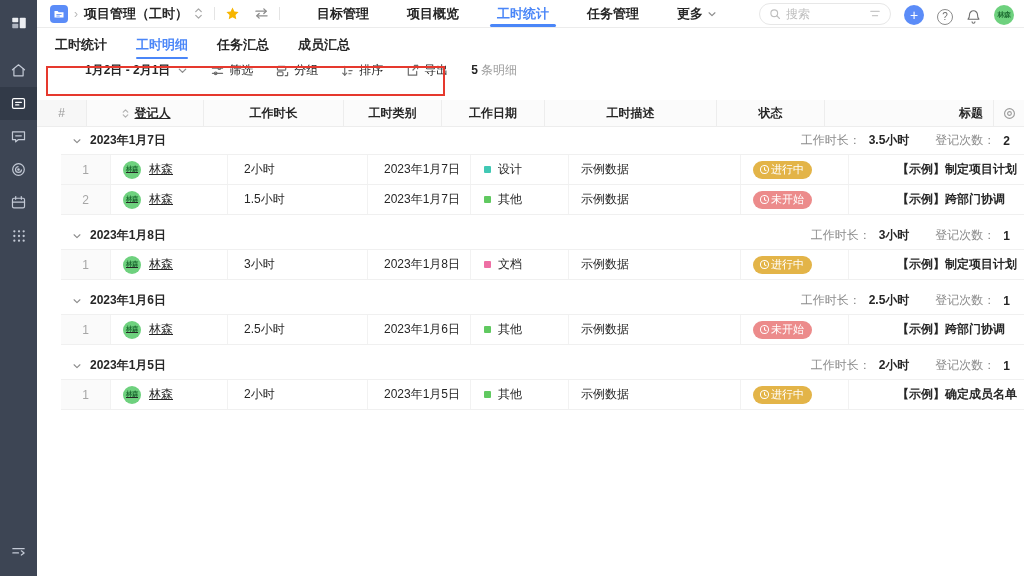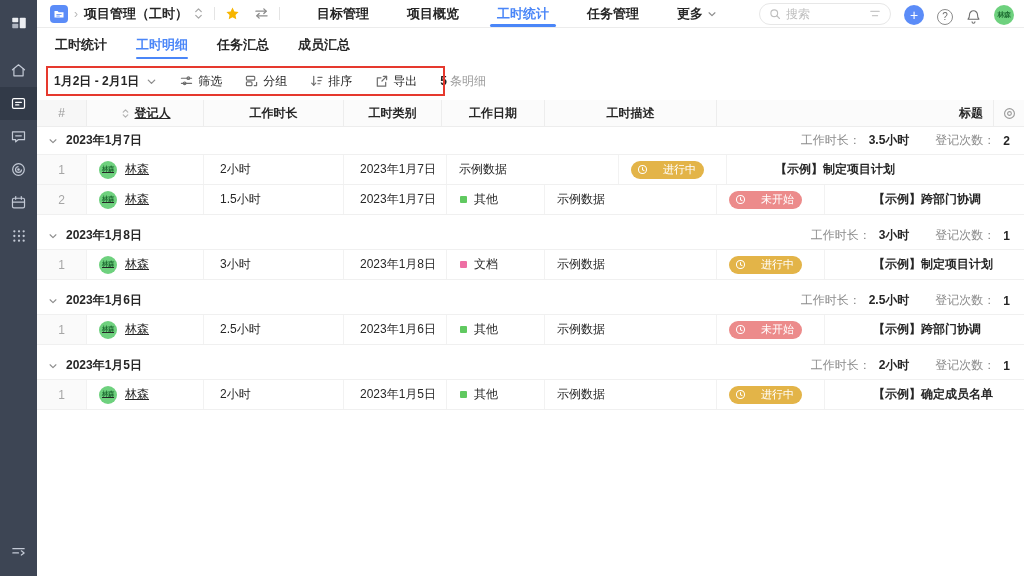--- a/index.html
+++ b/index.html
@@ -36,21 +36,21 @@
   .help-btn { width:16px; height:16px; border-radius:50%; border:1.3px solid #8c8c8c; color:#6e6e6e; font-size:10px; display:flex; align-items:center; justify-content:center; cursor:pointer; }
   .avatar { width:20px; height:20px; border-radius:50%; background:#6ed17e; color:#1f6e33; font-size:7px; font-weight:700; display:flex; align-items:center; justify-content:center; cursor:pointer; letter-spacing:-.5px; }
 
   
   .tabs { height:34px; display:flex; align-items:center; padding-left:18px; gap:29px; font-size:13px; flex-shrink:0; }
   .tab { font-weight:600; color:#262626; cursor:pointer; position:relative; height:100%; display:flex; align-items:center; }
   .tab.active { color:#4a86f8; }
   .tab.active::after { content:""; position:absolute; left:0; right:0; bottom:3px; height:2px; border-radius:1px; background:#4a86f8; }
 
   
-  .toolbar { position:relative; height:38px; display:flex; align-items:center; padding-left:17px; flex-shrink:0; }
+  .toolbar { position:relative; height:38px; display:flex; align-items:flex-start; padding-left:48px; flex-shrink:0; }
   .red-box { position:absolute; left:9px; top:4px; width:399px; height:30px; border:2px solid #e6392e; pointer-events:none; }
   .drange { display:flex; align-items:center; gap:7px; font-weight:600; cursor:pointer; white-space:nowrap; }
   .tbtn { display:flex; align-items:center; gap:5px; margin-left:23px; cursor:pointer; white-space:nowrap; color:#262626; }
   .count { margin-left:23px; white-space:nowrap; }
   .count-num { font-weight:700; }
   .count-suffix { color:#9b9b9b; margin-left:3px; }
 
   
   .thead { display:flex; height:27px; background:#fbfbfb; border-bottom:1px solid #ededed; flex-shrink:0; }
   .th { display:flex; align-items:center; justify-content:center; gap:4px; border-right:1px solid #ededed; font-weight:600; color:#262626; overflow:hidden; white-space:nowrap; }
@@ -59,41 +59,41 @@
   .c-dur { width:140px; }
   .c-date { width:103px; }
   .c-cat { width:98px; }
   .c-desc { width:172px; }
   .c-status { width:108px; }
   .c-title { flex:1; }
   .th.c-idx { color:#9b9b9b; background:#f7f7f7; font-weight:400; }
   .th.c-title { justify-content:flex-end; padding-right:10px; }
   .c-gear { width:30px; display:flex; align-items:center; justify-content:center; cursor:pointer; }
 
-  .tbody { flex:1; overflow:hidden; }
+  .tbody { flex:1; overflow:hidden;padding-left:24px; }
   .grow { display:flex; align-items:center; height:28px; border-bottom:1px solid #f0f0f0; padding-left:11px; }
   .gchev { display:flex; align-items:center; margin-right:8px; cursor:pointer; }
   .gdate { font-weight:700; }
   .gsum { margin-left:auto; display:flex; align-items:center; padding-right:14px; }
   .glabel { color:#8c8c8c; }
   .gval { font-weight:700; margin-left:8px; }
   .lbl2 { margin-left:26px; }
   .ggap { height:7px; background:#fff; }
 
   .trow { display:flex; height:30px; border-bottom:1px solid #f0f0f0; background:#fff; cursor:pointer; }
   .td { display:flex; align-items:center; border-right:1px solid #f2f2f2; padding-left:16px; overflow:hidden; white-space:nowrap; font-weight:500; }
   .td.c-idx { background:#fafafa; color:#a6a6a6; justify-content:center; padding-left:0; font-weight:400; }
   .td.c-person { padding-left:12px; gap:8px; }
   .td.c-cat { padding-left:13px; }
   .td.c-desc { padding-left:12px; font-weight:400; }
   .td.c-status { padding-left:12px; }
   .td.c-title { padding-left:48px; border-right:none; font-weight:700; }
   .mini-avatar { width:18px; height:18px; border-radius:50%; background:#6ed17e; color:#1f6e33; font-size:6.5px; font-weight:700; display:flex; align-items:center; justify-content:center; flex-shrink:0; letter-spacing:-.5px; }
   .cat-sq { width:7px; height:7px; border-radius:1px; margin-right:7px; flex-shrink:0; }
-  .pill { height:18px; border-radius:9px; padding:0 8px 0 6px; display:inline-flex; align-items:center; gap:15px; color:#fff; font-size:11px; }
+  .pill { height:18px; border-radius:9px; padding:0 8px 0 6px; display:inline-flex; align-items:center; gap:1px; color:#fff; font-size:11px; }
 </style>
 </head>
 <body>
 
 <div class="app">
 
   <div class="sidebar">
     <div class="logo">
       <svg width="18" height="18" viewBox="0 0 24 24">
           <rect x="3" y="5" width="8" height="6" rx="1" fill="#eceef2"></rect>
@@ -295,20 +295,21 @@
         <svg width="11" height="11" viewBox="0 0 12 12" fill="none" stroke="#b3b3b3" stroke-width="1.3" stroke-linecap="round" stroke-linejoin="round">
             <path d="M3.5 4.5 L6 2 L8.5 4.5"></path>
             <path d="M3.5 7.5 L6 10 L8.5 7.5"></path>
           </svg>
         <span>登记人</span>
       </div>
       <div class="th c-dur">工作时长</div>
       <div class="th c-cat">工时类别</div>
       <div class="th c-date">工作日期</div>
       <div class="th c-desc">工时描述</div>
+      <div class="th c-status">状态</div>
       <div class="th c-title">标题</div>
       <div class="c-gear">
         <svg width="13" height="13" viewBox="0 0 14 14" fill="none" stroke="#9b9b9b" stroke-width="1.2">
             <circle cx="7" cy="7" r="5.3"></circle>
             <circle cx="7" cy="7" r="2"></circle>
           </svg>
       </div>
     </div>
 
     <div class="tbody">
@@ -327,20 +328,24 @@
           </div>
         </div>
         <div class="trow">
           <div class="td c-idx">1</div>
           <div class="td c-person">
             <div class="mini-avatar">林森</div>
             <div class="pname">林森</div>
           </div>
           <div class="td c-dur">2小时</div>
           <div class="td c-date">2023年1月7日</div>
+          <div class="td c-cat">
+            <div class="cat-sq" style="background: rgb(65, 200, 180);"></div>
+            <div class="cat-label">设计</div>
+          </div>
           <div class="td c-desc">示例数据</div>
           <div class="td c-status">
             <div class="pill" style="background: rgb(227, 180, 72);">
               <svg width="11" height="11" viewBox="0 0 12 12" fill="none" stroke="#ffffff" stroke-width="1.1" stroke-linecap="round">
                 <circle cx="6" cy="6" r="4.4"></circle>
                 <path d="M6 3.8 V6.2 L7.7 7.2"></path>
               </svg>
               <div class="pill-txt">进行中</div>
             </div>
           </div>

